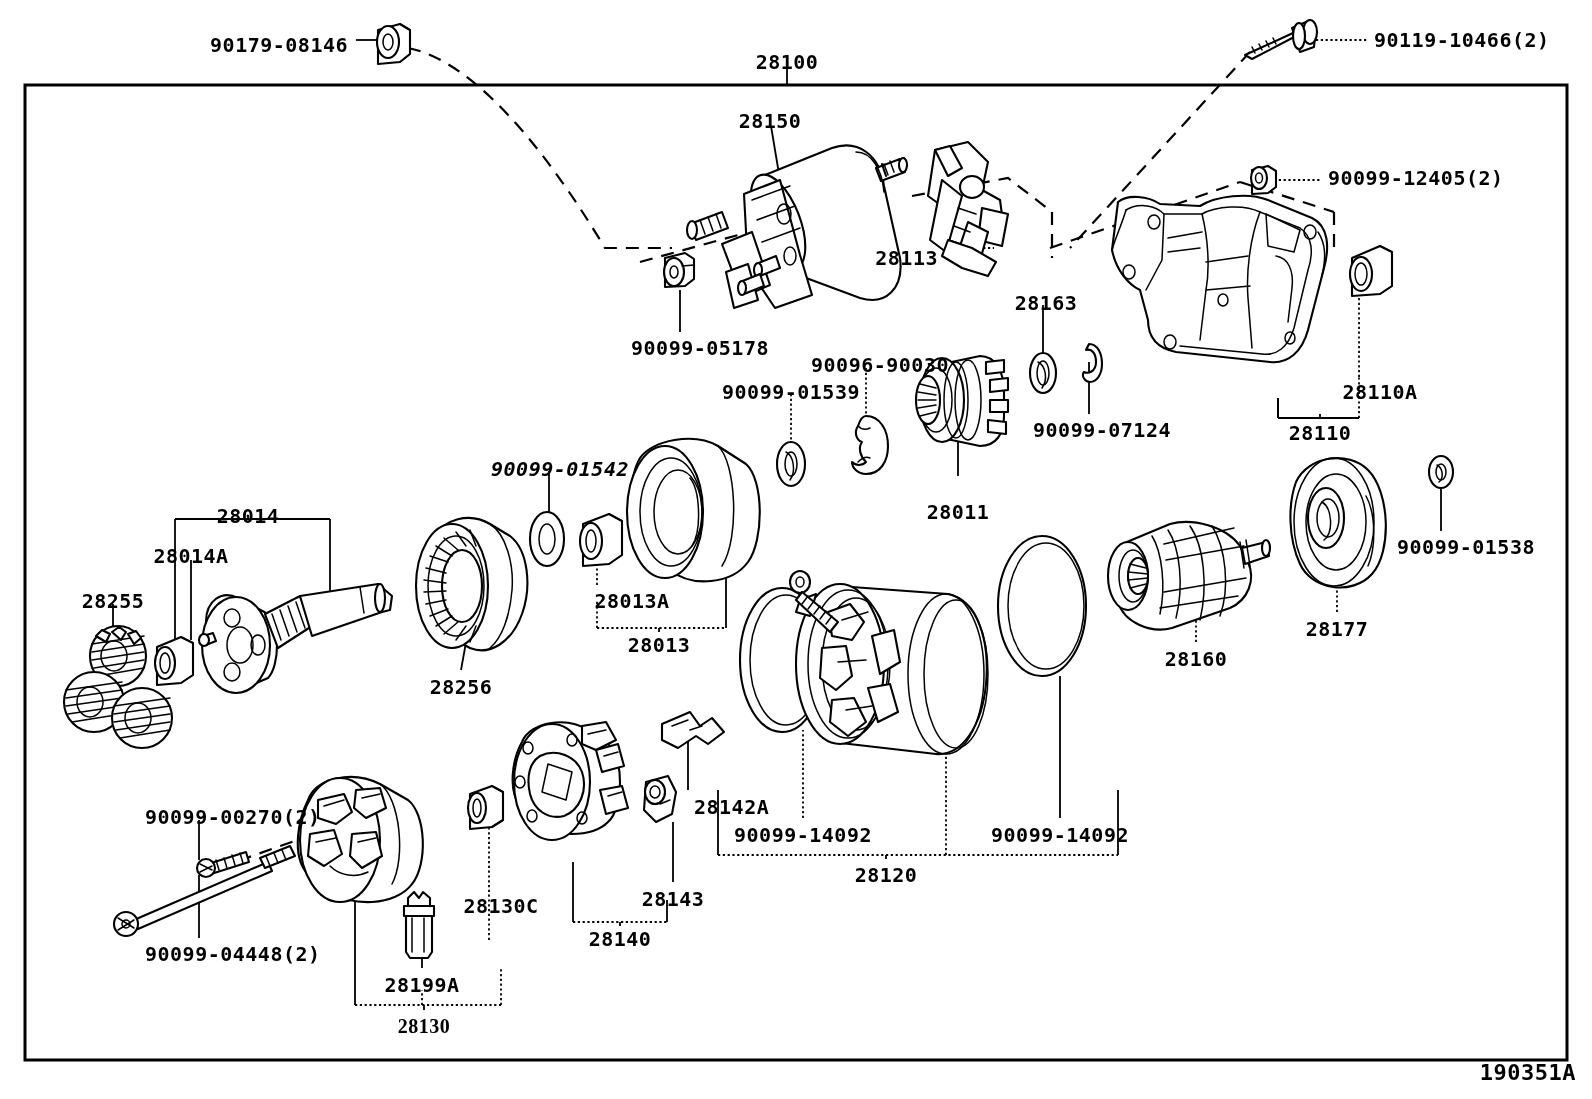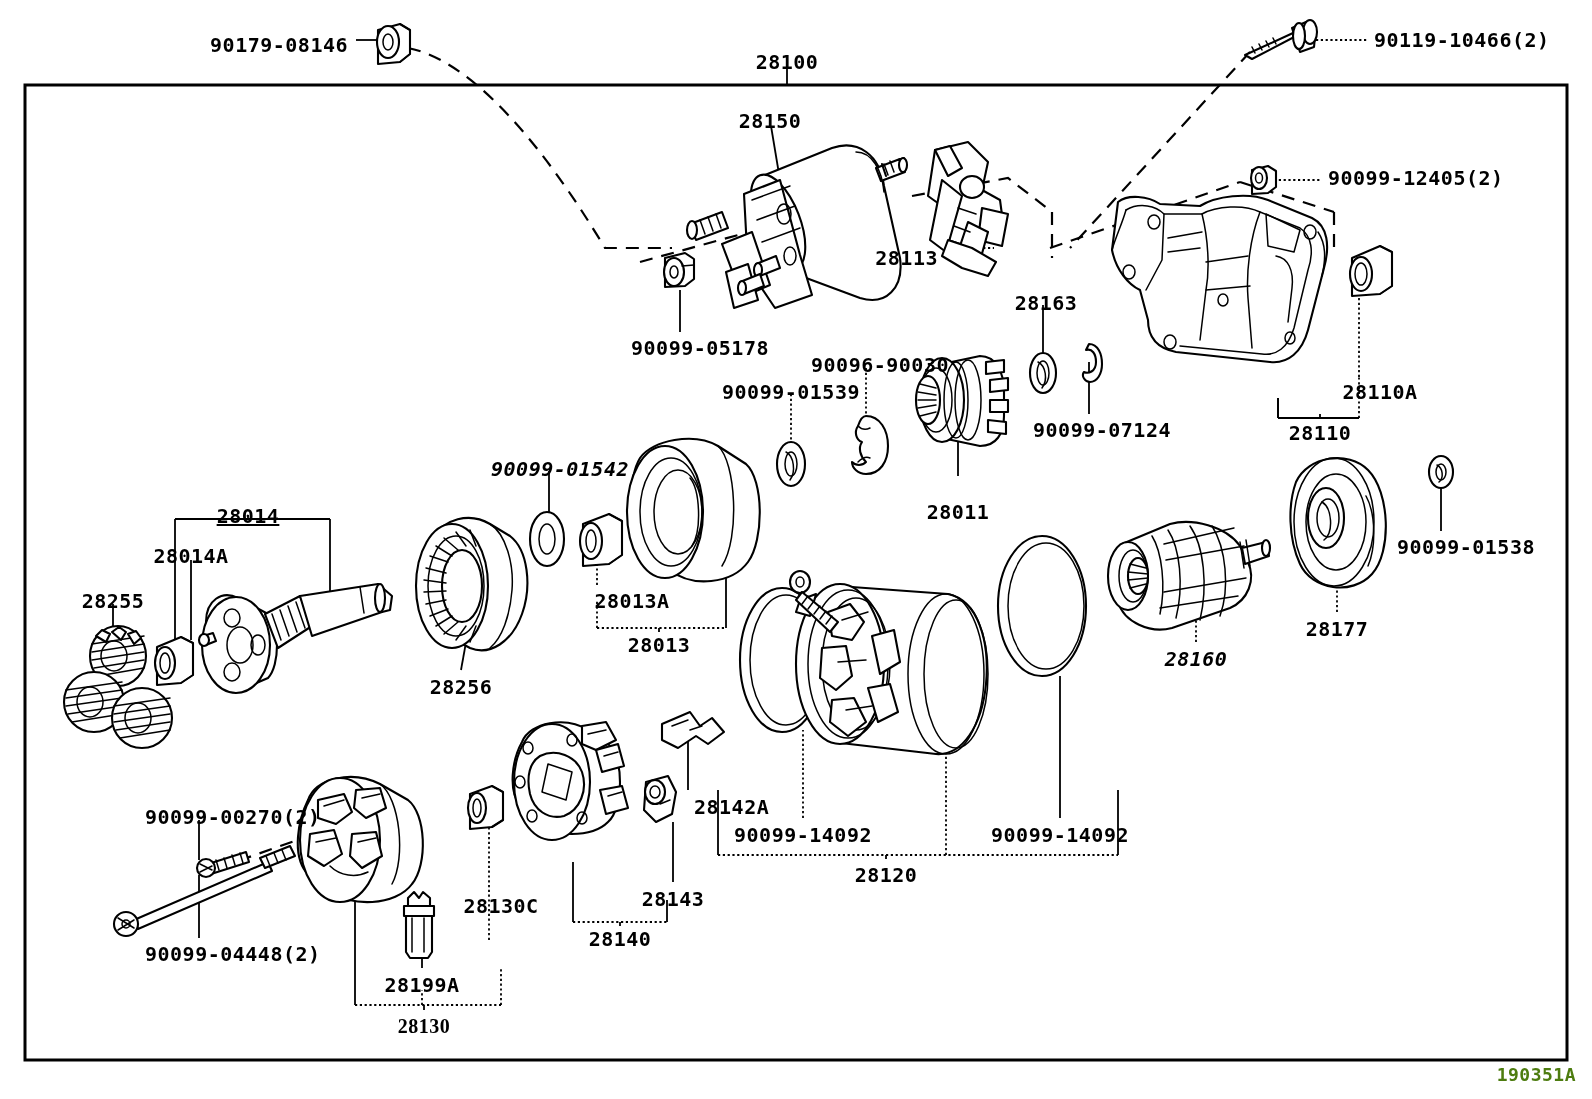--- a/index.html
+++ b/index.html
@@ -31,23 +31,23 @@
     letter-spacing:0.5px;
     line-height:1;
   }
   .lbl.c{transform:translateX(-50%);}
   .lbl.r{transform:translateX(-100%);}
   .diagid{
     position:absolute;
     right:16px;
     bottom:14px;
     font-family:"DejaVu Sans Mono","Liberation Mono",monospace;
-    font-size:18px;
+    font-size:22px;
     font-weight:700;
-    color:#4d7c0f;
+    color:#000000;
     letter-spacing:0.5px;
   }
 </style>
 </head>
 <body>
 
 <div id="page">
 
   <svg id="art" viewBox="0 0 1592 1099">
     <defs>
@@ -555,27 +555,27 @@
   <div class="lbl c" style="left:1046px;top:293px;">28163</div>
   <div class="lbl c" style="left:700px;top:338px;">90099-05178</div>
   <div class="lbl c" style="left:880px;top:355px;">90096-90030</div>
   <div class="lbl c" style="left:791px;top:382px;">90099-01539</div>
   <div class="lbl c" style="left:1102px;top:420px;">90099-07124</div>
   <div class="lbl c" style="left:1380px;top:382px;text-align:center;">28110A</div>
   <div class="lbl c" style="left:1320px;top:423px;">28110</div>
   <div class="lbl c" style="left:958px;top:502px;">28011</div>
   <div class="lbl c" style="left:560px;top:459px;font-style:italic;">90099-01542</div>
   <div class="lbl c" style="left:1466px;top:537px;">90099-01538</div>
-  <div class="lbl c" style="left:248px;top:506px;text-decoration:underline;">28014</div>
+  <div class="lbl c" style="left:248px;top:506px;">28014</div>
   <div class="lbl c" style="left:191px;top:546px;">28014A</div>
   <div class="lbl c" style="left:113px;top:591px;">28255</div>
   <div class="lbl c" style="left:632px;top:591px;">28013A</div>
   <div class="lbl c" style="left:659px;top:635px;">28013</div>
   <div class="lbl c" style="left:1337px;top:619px;">28177</div>
-  <div class="lbl c" style="left:1196px;top:649px;font-style:italic;">28160</div>
+  <div class="lbl c" style="left:1196px;top:649px;">28160</div>
   <div class="lbl c" style="left:461px;top:677px;">28256</div>
   <div class="lbl" style="left:694px;top:797px;">28142A</div>
   <div class="lbl" style="left:145px;top:807px;">90099-00270(2)</div>
   <div class="lbl c" style="left:803px;top:825px;">90099-14092</div>
   <div class="lbl c" style="left:1060px;top:825px;">90099-14092</div>
   <div class="lbl c" style="left:673px;top:889px;">28143</div>
   <div class="lbl c" style="left:886px;top:865px;">28120</div>
   <div class="lbl c" style="left:501px;top:896px;">28130C</div>
   <div class="lbl c" style="left:620px;top:929px;">28140</div>
   <div class="lbl" style="left:145px;top:944px;">90099-04448(2)</div>

